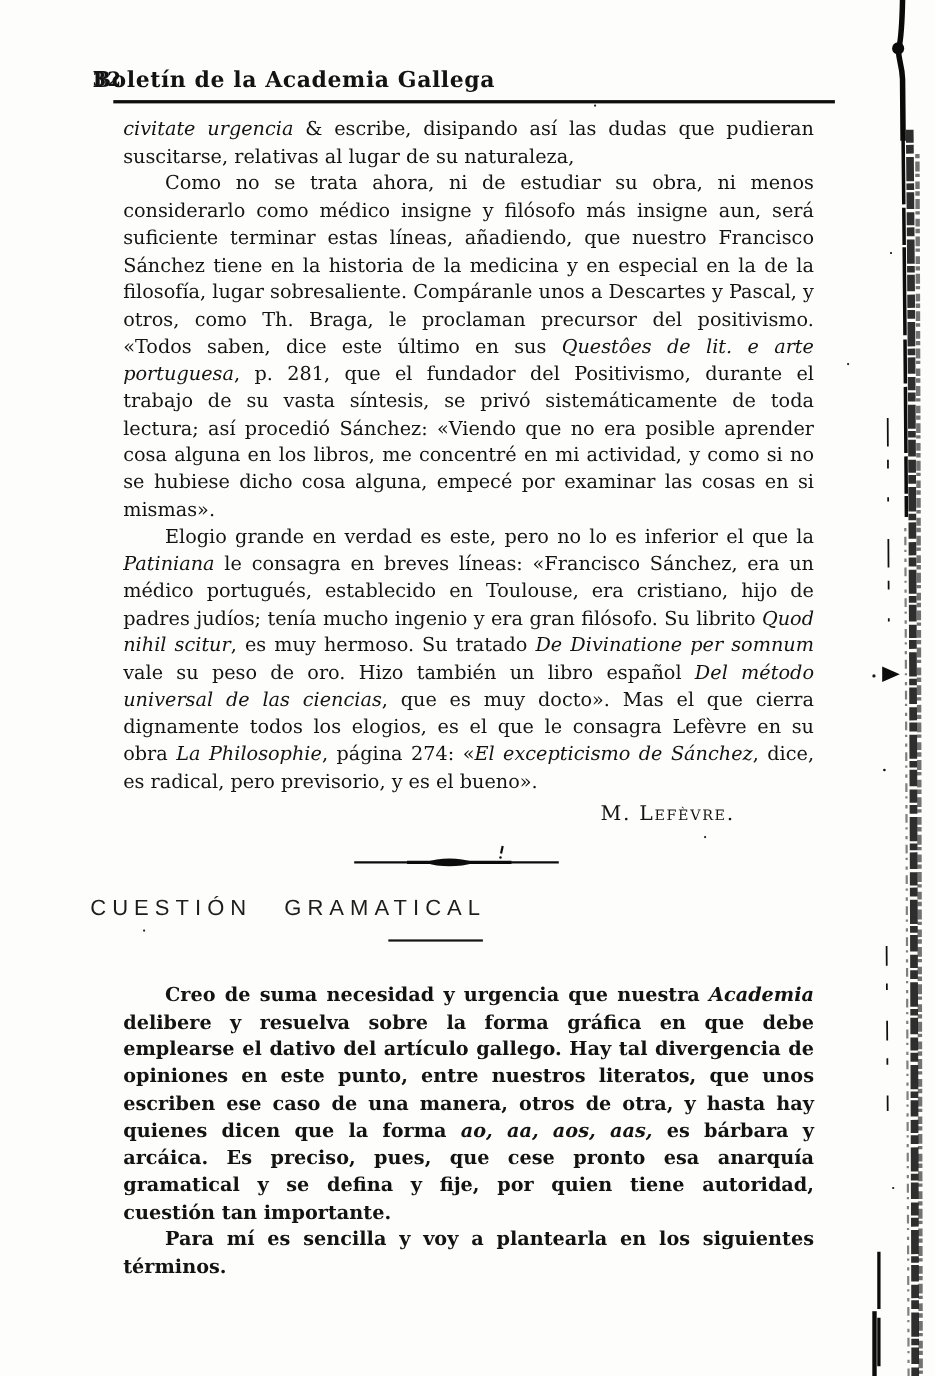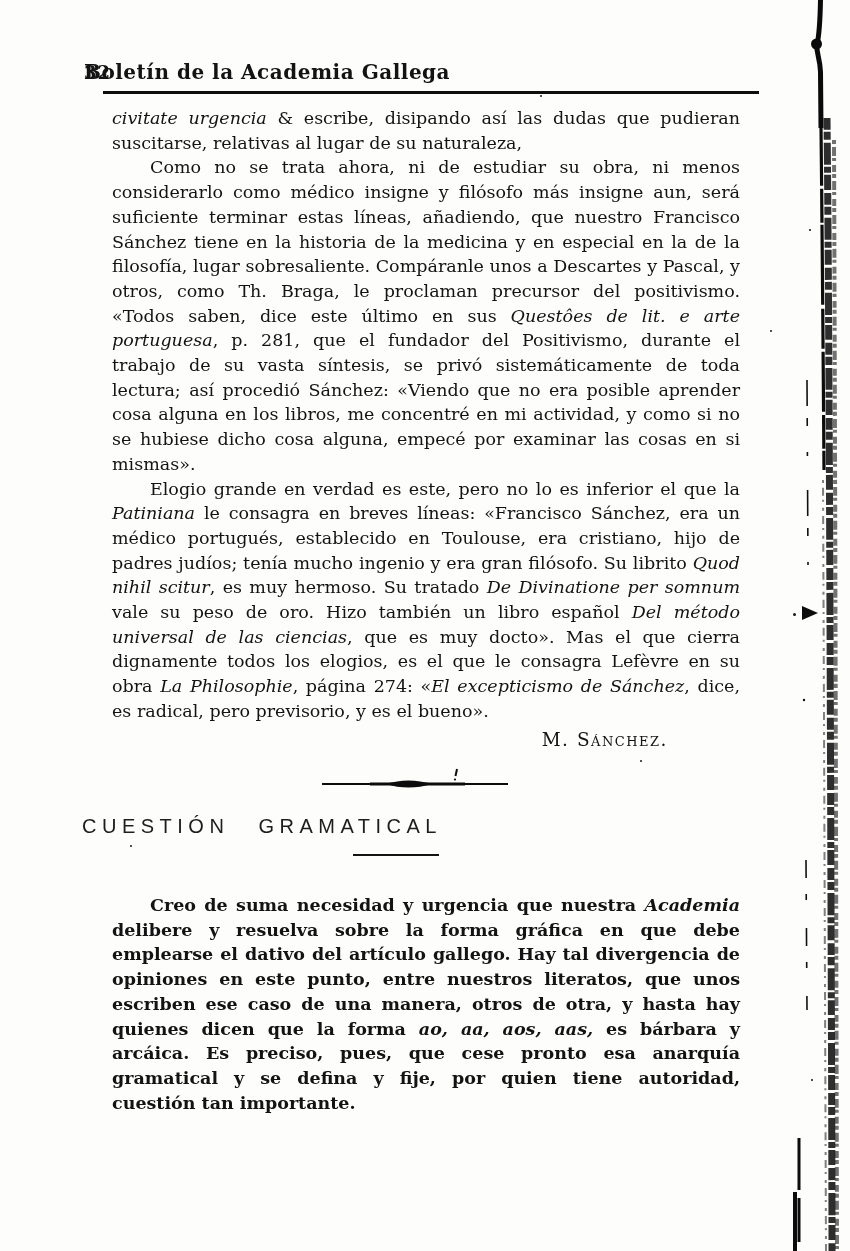--- a/index.html
+++ b/index.html
@@ -80,37 +80,38 @@
 <div class="header-rule"></div>
 
 <div class="body-col">
 
   <div>
       <p class="para"><span class="it">civitate urgencia</span><span> &amp; escribe, disipando así las dudas que pudieran suscitarse, relativas al lugar de su naturaleza,</span></p>
       <p class="para indent"><span>Como no se trata ahora, ni de estudiar su obra, ni menos considerarlo como médico insigne y filósofo más insigne aun, será suficiente terminar estas líneas, añadiendo, que nuestro Francisco Sánchez tiene en la historia de la medicina y en especial en la de la filosofía, lugar sobresaliente. Compáranle unos a Descartes y Pascal, y otros, como Th. Braga, le proclaman precursor del positivismo. «Todos saben, dice este último en sus </span><span class="it">Questôes de lit. e arte portuguesa</span><span>, p. 281, que el fundador del Positivismo, durante el trabajo de su vasta síntesis, se privó sistemáticamente de toda lectura; así procedió Sánchez: «Viendo que no era posible aprender cosa alguna en los libros, me concentré en mi actividad, y como si no se hubiese dicho cosa alguna, empecé por examinar las cosas en si mismas».</span></p>
       <p class="para indent"><span>Elogio grande en verdad es este, pero no lo es inferior el que la </span><span class="it">Patiniana</span><span> le consagra en breves líneas: «Francisco Sánchez, era un médico portugués, establecido en Toulouse, era cristiano, hijo de padres judíos; tenía mucho ingenio y era gran filósofo. Su librito </span><span class="it">Quod nihil scitur</span><span>, es muy hermoso. Su tratado </span><span class="it">De Divinatione per somnum</span><span> vale su peso de oro. Hizo también un libro español </span><span class="it">Del método universal de las ciencias</span><span>, que es muy docto». Mas el que cierra dignamente todos los elogios, es el que le consagra Lefèvre en su obra </span><span class="it">La Philosophie</span><span>, página 274: «</span><span class="it">El excepticismo de Sánchez</span><span>, dice, es radical, pero previsorio, y es el bueno».</span></p>
     </div>
 
-  <div class="signature">M. Sánchez.</div>
+  <div class="signature">M. Lefèvre.</div>
 
   <div class="divider-wrap">
     <svg width="190" height="26" viewBox="0 0 190 26">
       <line x1="2" y1="18" x2="188" y2="18" stroke="#0c0c0c" stroke-width="2.2"></line>
       <line x1="50" y1="18" x2="145" y2="18" stroke="#0c0c0c" stroke-width="3"></line>
       <path d="M66,18 Q88,11 112,18 Q88,25 66,18 Z" fill="#0c0c0c"></path>
       <line x1="137" y1="3" x2="135.5" y2="10" stroke="#0c0c0c" stroke-width="2"></line>
       <circle cx="135" cy="13.5" r="1.1" fill="#0c0c0c"></circle>
     </svg>
   </div>
 
   <h2 class="section-heading" style="margin-bottom:0;">CUESTIÓN GRAMATICAL</h2>
   <div class="heading-rule"></div>
 
   <div class="section-paras">
       <p class="para indent"><span>Creo de suma necesidad y urgencia que nuestra </span><span class="it">Academia</span><span> delibere y resuelva sobre la forma gráfica en que debe emplearse el dativo del artículo gallego. Hay tal divergencia de opiniones en este punto, entre nuestros literatos, que unos escriben ese caso de una manera, otros de otra, y hasta hay quienes dicen que la forma </span><span class="it">ao, aa, aos, aas,</span><span> es bárbara y arcáica. Es preciso, pues, que cese pronto esa anarquía gramatical y se defina y fije, por quien tiene autoridad, cuestión tan importante.</span></p>
+      <p class="para indent"><span>Para mí es sencilla y voy a plantearla en los siguientes términos.</span></p>
     </div>
 
 </div>
 
 <svg class="binding-artifact" viewBox="0 0 60 1251" preserveAspectRatio="none">
 
   <path d="M30.5,0 C30,28 28.5,38 27,45 C26,52 30,58 30.5,72 L31,128" stroke="#0a0a0a" stroke-width="5" fill="none"></path>
   <circle cx="26.5" cy="44" r="5.5" fill="#0a0a0a"></circle>
 
   <path d="M31,126 C32,220 33,330 34,470" stroke="#0c0c0c" stroke-width="3.2" fill="none" stroke-dasharray="60 3 34 2 80 4 40 3"></path>

